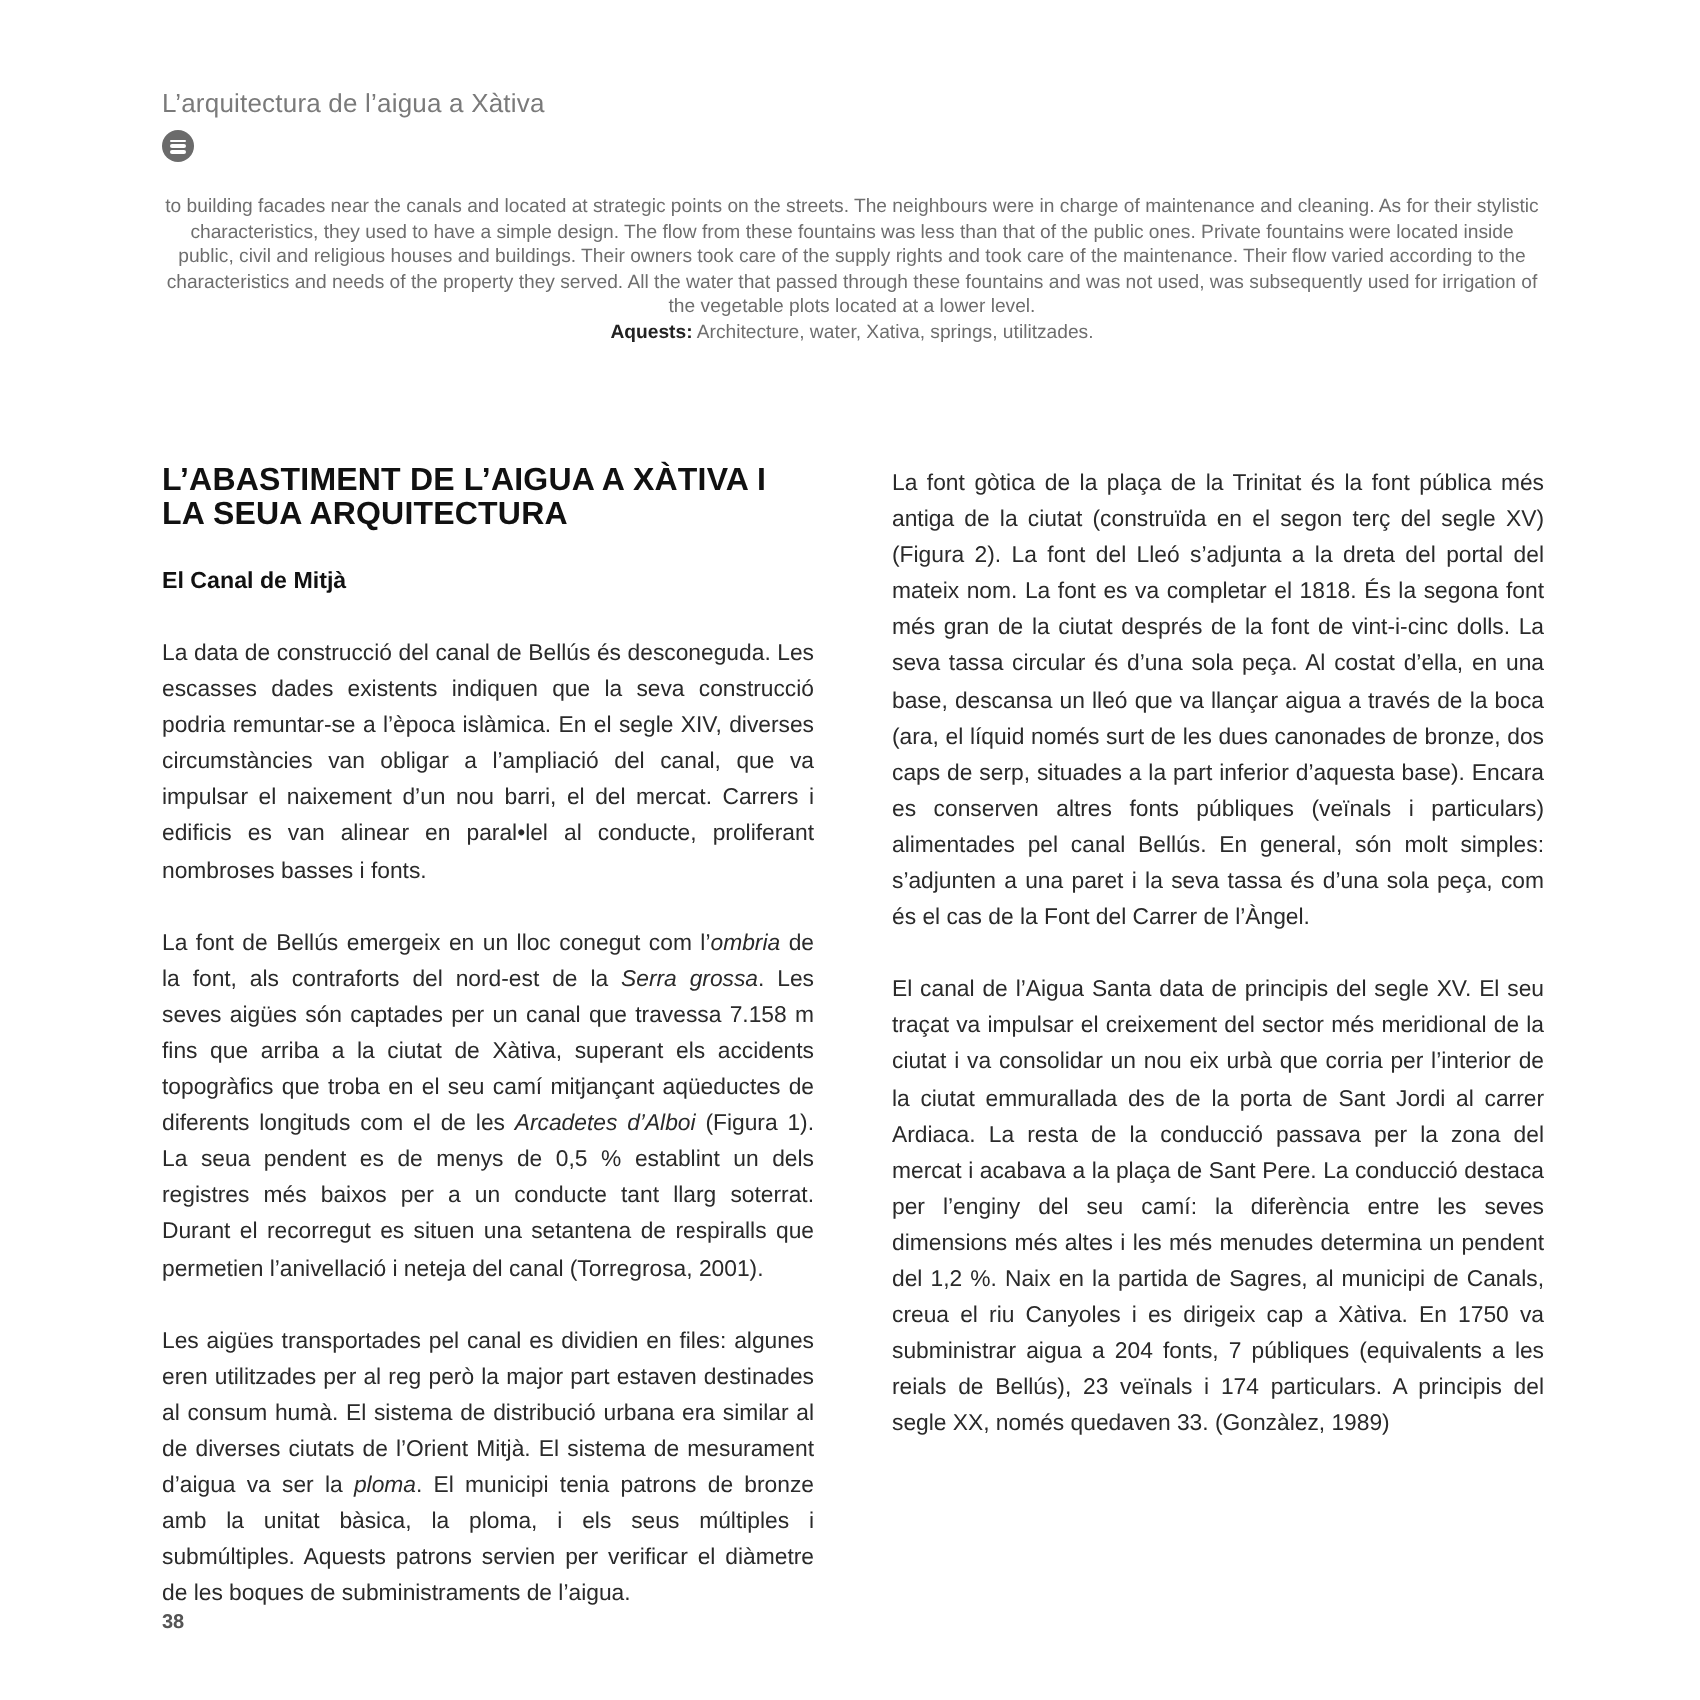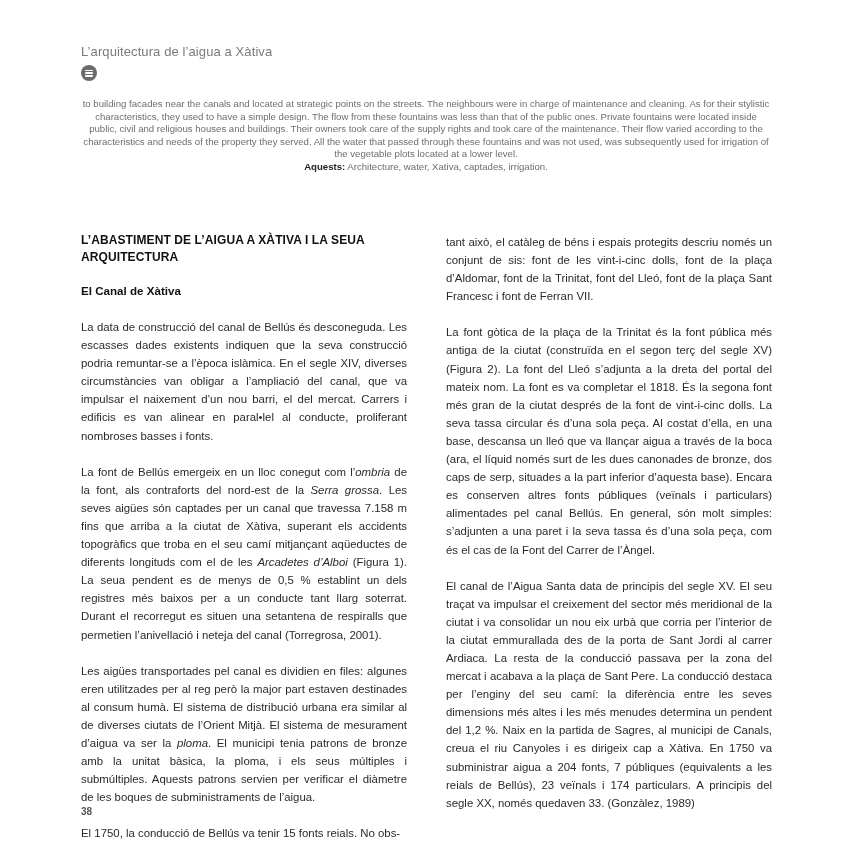--- a/index.html
+++ b/index.html
@@ -61,21 +61,21 @@
       font-size: 11.4px;
       line-height: 18.1px;
       color: #2a2a2a;
       text-align: justify;
       hyphens: manual;
     }
     .col-left { left: 81px; }
     .col-right { left: 446px; top: 233px; }
     .section-title {
       font-weight: bold;
-      font-size: 12px;
+      font-size: 16px;
       line-height: 17px;
       color: #111111;
       text-align: left;
       margin: 0 0 16px 0;
       letter-spacing: 0.1px;
     }
     .subsection-title {
       font-weight: bold;
       font-size: 11.6px;
       line-height: 18px;
@@ -105,31 +105,29 @@
 
 <div class="header-icon">
   <span class="bar" style="top:4.5px"></span>
   <span class="bar" style="top:7.3px"></span>
   <span class="bar" style="top:10.1px"></span>
 </div>
 
 <div class="abstract">
   <span>to building facades near the canals and located at strategic points on the streets. The neighbours were in charge of maintenance and cleaning. As for their stylistic characteristics, they used to have a simple design. The flow from these fountains was less than that of the public ones. Private fountains were located inside public, civil and religious houses and buildings. Their owners took care of the supply rights and took care of the maintenance. Their flow varied according to the characteristics and needs of the property they served. All the water that passed through these fountains and was not used, was subsequently used for irrigation of the vegetable plots located at a lower level.</span><br>
   <span class="kw-label">Aquests:</span>
-  <span>Architecture, water, Xativa, captades, irrigation.</span>
+  <span>Architecture, water, Xativa, springs, utilitzades.</span>
 </div>
 
 <div class="column col-left">
   <h2 class="section-title">L’ABASTIMENT DE L’AIGUA A XÀTIVA I LA SEUA ARQUITECTURA</h2>
-  <h3 class="subsection-title">El Canal de Xàtiva</h3>
+  <h3 class="subsection-title">El Canal de Mitjà</h3>
   <p class="para"><span>La data de construcció del canal de Bellús és desconeguda. Les escasses dades existents indiquen que la seva construcció podria remuntar-se a l’època islàmica. En el segle XIV, diverses circumstàncies van obligar a l’ampliació del canal, que va impulsar el naixement d’un nou barri, el del mercat. Carrers i edificis es van alinear en paral•lel al conducte, proliferant nombroses basses i fonts.</span></p>
   <p class="para"><span>La font de Bellús emergeix en un lloc conegut com l’</span><i>ombria</i><span> de la font, als contraforts del nord-est de la </span><i>Serra grossa</i><span>. Les seves aigües són captades per un canal que travessa 7.158 m fins que arriba a la ciutat de Xàtiva, superant els accidents topogràfics que troba en el seu camí mitjançant aqüeductes de diferents longituds com el de les </span><i>Arcadetes d’Alboi</i><span> (Figura 1). La seua pendent es de menys de 0,5 % establint un dels registres més baixos per a un conducte tant llarg soterrat. Durant el recorregut es situen una setantena de respiralls que permetien l’anivellació i neteja del canal (Torregrosa, 2001).</span></p>
   <p class="para"><span>Les aigües transportades pel canal es dividien en files: algunes eren utilitzades per al reg però la major part estaven destinades al consum humà. El sistema de distribució urbana era similar al de diverses ciutats de l’Orient Mitjà. El sistema de mesurament d’aigua va ser la </span><i>ploma</i><span>. El municipi tenia patrons de bronze amb la unitat bàsica, la ploma, i els seus múltiples i submúltiples. Aquests patrons servien per verificar el diàmetre de les boques de subministraments de l’aigua.</span></p>
-  <p class="para"><span>El 1750, la conducció de Bellús va tenir 15 fonts reials. No obs-</span></p>
 </div>
 
 <div class="column col-right">
-  <p class="para"><span>tant això, el catàleg de béns i espais protegits descriu només un conjunt de sis: font de les vint-i-cinc dolls, font de la plaça d’Aldomar, font de la Trinitat, font del Lleó, font de la plaça Sant Francesc i font de Ferran VII.</span></p>
   <p class="para"><span>La font gòtica de la plaça de la Trinitat és la font pública més antiga de la ciutat (construïda en el segon terç del segle XV) (Figura 2). La font del Lleó s’adjunta a la dreta del portal del mateix nom. La font es va completar el 1818. És la segona font més gran de la ciutat després de la font de vint-i-cinc dolls. La seva tassa circular és d’una sola peça. Al costat d’ella, en una base, descansa un lleó que va llançar aigua a través de la boca (ara, el líquid només surt de les dues canonades de bronze, dos caps de serp, situades a la part inferior d’aquesta base). Encara es conserven altres fonts públiques (veïnals i particulars) alimentades pel canal Bellús. En general, són molt simples: s’adjunten a una paret i la seva tassa és d’una sola peça, com és el cas de la Font del Carrer de l’Àngel.</span></p>
   <p class="para"><span>El canal de l’Aigua Santa data de principis del segle XV. El seu traçat va impulsar el creixement del sector més meridional de la ciutat i va consolidar un nou eix urbà que corria per l’interior de la ciutat emmurallada des de la porta de Sant Jordi al carrer Ardiaca. La resta de la conducció passava per la zona del mercat i acabava a la plaça de Sant Pere. La conducció destaca per l’enginy del seu camí: la diferència entre les seves dimensions més altes i les més menudes determina un pendent del 1,2 %. Naix en la partida de Sagres, al municipi de Canals, creua el riu Canyoles i es dirigeix cap a Xàtiva. En 1750 va subministrar aigua a 204 fonts, 7 públiques (equivalents a les reials de Bellús), 23 veïnals i 174 particulars. A principis del segle XX, només quedaven 33. (Gonzàlez, 1989)</span></p>
 </div>
 
 <div class="page-number">38</div>
 
 </body></html>

